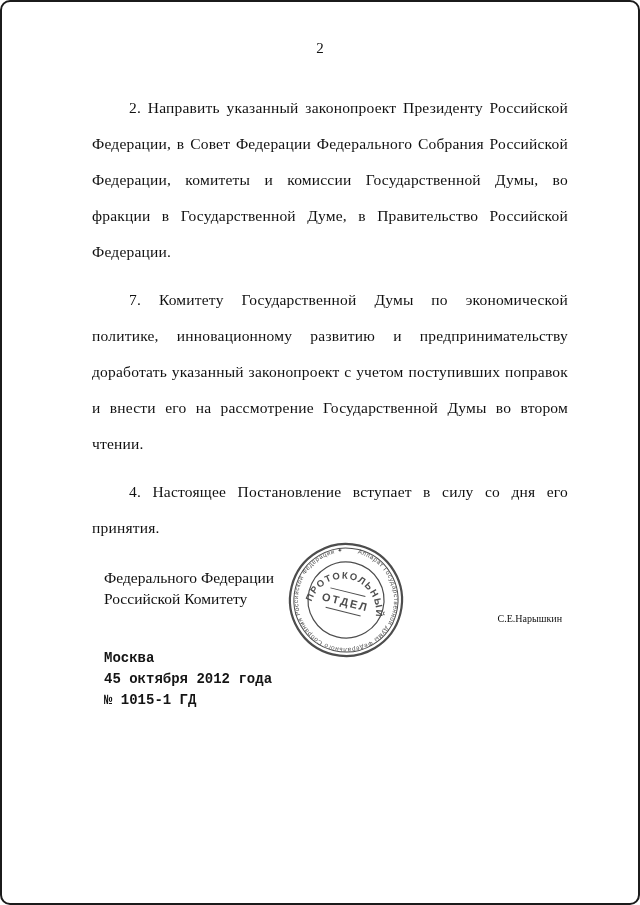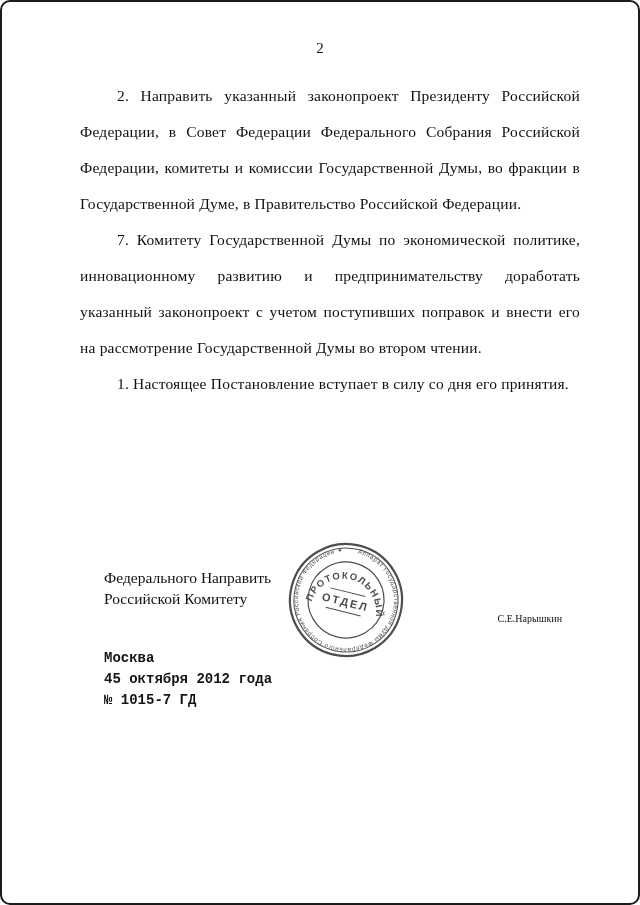--- a/index.html
+++ b/index.html
@@ -31,21 +31,21 @@
     position: absolute;
     top: 76px;
     left: 78px;
     width: 500px;
     font-size: 15.5px;
     line-height: 36px;
     text-align: justify;
     letter-spacing: 0.2px;
   }
   .para {
-    margin: 0;
+    margin: 12px;
     text-indent: 37px;
   }
   .signature-block {
     position: absolute;
     top: 566px;
     left: 78px;
     width: 500px;
     font-size: 15.5px;
     line-height: 20.5px;
   }
@@ -104,25 +104,25 @@
 </head>
 <body>
 
 <div class="page">
 
   <div class="page-number">2</div>
 
   <div class="body-text">
     <p class="para">2. Направить указанный законопроект Президенту Российской Федерации, в Совет Федерации Федерального Собрания Российской Федерации, комитеты и комиссии Государственной Думы, во фракции в Государственной Думе, в Правительство Российской Федерации.</p>
     <p class="para">7. Комитету Государственной Думы по экономической политике, инновационному развитию и предпринимательству доработать указанный законопроект с учетом поступивших поправок и внести его на рассмотрение Государственной Думы во втором чтении.</p>
-    <p class="para">1. Настоящее Постановление вступает в силу со дня его принятия.</p>
+    <p class="para">4. Настоящее Постановление вступает в силу со дня его принятия.</p>
   </div>
 
   <div class="signature-block">
-    <div class="sig-indent">Федерального Направить</div>
+    <div class="sig-indent">Федерального Федерации</div>
     <div class="sig-indent">Российской Комитету</div>
     <div class="sig-name">С.Е.Нарышкин</div>
   </div>
 
   <div class="stamp">
     <svg width="120" height="120" viewBox="0 0 120 120">
       <defs>
         <path id="ringPath" d="M 60 12 A 48 48 0 1 1 60 108 A 48 48 0 1 1 60 12" fill="none"></path>
         <path id="innerArc" d="M 27 72 A 33 33 0 0 1 93 72" fill="none"></path>
       </defs>
@@ -137,16 +137,16 @@
       </text>
       <line x1="42" y1="52" x2="78" y2="52" stroke="#2e2e2e" stroke-width="1"></line>
       <text x="60" y="66" text-anchor="middle" class="center-text">ОТДЕЛ</text>
       <line x1="42" y1="72" x2="78" y2="72" stroke="#2e2e2e" stroke-width="1"></line>
     </svg>
   </div>
 
   <div class="footer">
     <div>Москва</div>
     <div>45 октября 2012 года</div>
-    <div>№ 1015-7 ГД</div>
+    <div>№ 1015-1 ГД</div>
   </div>
 
 </div>
 
 </body></html>

